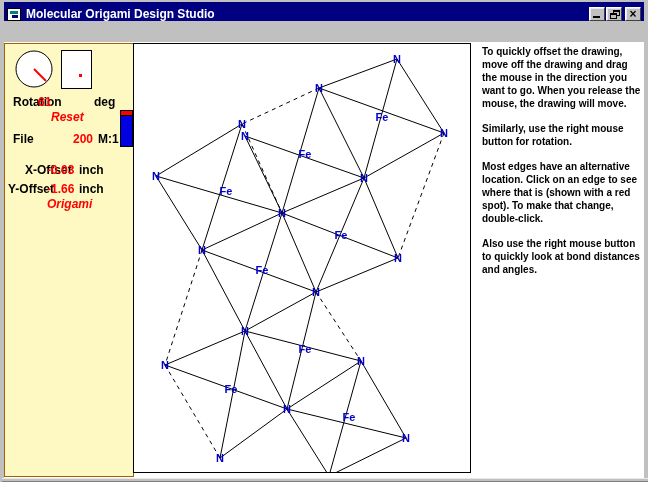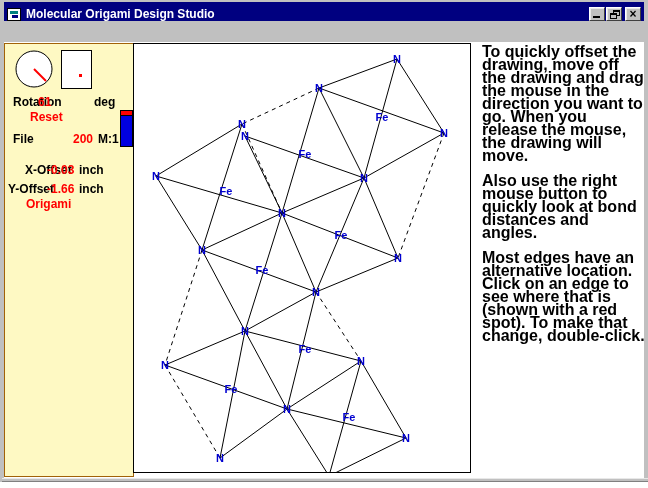--- a/index.html
+++ b/index.html
@@ -32,35 +32,35 @@
   .menu-item { display:inline-block; font-size:14px; color:#701a75; padding:2px 6px 2px 1px; margin-right:8px;margin-top:45px; }
   .menu-item::first-letter { text-decoration:underline; }
 
   
   .content { position:absolute; left:2px; top:42px; right:2px; bottom:4px; background:#ffffff; }
 
   .left-panel { position:absolute; left:0px; top:1px; width:130px; height:434px;
                 border:1px solid #a16207; background:#fef9c3; }
   .lp { position:absolute; font-size:12px; font-weight:bold; color:#000; white-space:nowrap; }
   .red { color:#ff0000; }
-  .red-italic { color:#ff0000; font-weight:bold; }
+  .red-italic { color:#ff0000; font-style:italic; font-weight:bold;margin-left:21px; }
 
   .dial { position:absolute; left:9px; top:5px; }
   .offset-box { position:absolute; left:56px; top:6px; width:31px; height:39px; border:1px solid #000; background:#fff; }
   .offset-dot { position:absolute; left:17px; top:23px; width:3px; height:3px; background:#ff0000; }
 
   .scale-slider { position:absolute; left:115px; top:66px; width:13px; height:37px; border:1px solid #000; background:#0000e0; }
   .scale-slider .top-seg { position:absolute; left:0; top:0; width:100%; height:5px; background:#ff0000; border-bottom:1px solid #000; }
 
   .canvas-box { position:absolute; left:129px; top:1px; width:338px; height:430px;
                 border:1px solid #000000; background:#ffffff; overflow:hidden; }
   .canvas-box svg { display:block; }
 
   .help-panel { position:absolute; left:478px; top:3px; width:163px;
-                font-size:16px; font-weight:bold; line-height:13px; color:#000; }
+                font-size:10px; font-weight:bold; line-height:13px; color:#000; }
   .help-para { margin-bottom:12px; }
 
   .bottom-strip { position:absolute; left:0; top:478px; width:648px; height:4px; background:#c0c0c0;
                   border-top:1px solid #e8e8e8; border-bottom:1px solid #808080; }
 </style>
 </head>
 <body>
 
 <div class="stage">
   <div class="window">
@@ -192,20 +192,21 @@
             <text x="339" y="235" fill="#0000d0" font-size="11" font-weight="bold" font-family="&quot;Liberation Sans&quot;, sans-serif" text-anchor="middle" dominant-baseline="central">Fe</text>
             <text x="260" y="270" fill="#0000d0" font-size="11" font-weight="bold" font-family="&quot;Liberation Sans&quot;, sans-serif" text-anchor="middle" dominant-baseline="central">Fe</text>
             <text x="303" y="349" fill="#0000d0" font-size="11" font-weight="bold" font-family="&quot;Liberation Sans&quot;, sans-serif" text-anchor="middle" dominant-baseline="central">Fe</text>
             <text x="229" y="389" fill="#0000d0" font-size="11" font-weight="bold" font-family="&quot;Liberation Sans&quot;, sans-serif" text-anchor="middle" dominant-baseline="central">Fe</text>
             <text x="347" y="417" fill="#0000d0" font-size="11" font-weight="bold" font-family="&quot;Liberation Sans&quot;, sans-serif" text-anchor="middle" dominant-baseline="central">Fe</text>
           </svg>
       </div>
 
       <div class="help-panel" id="helppanel">
           <div class="help-para">To quickly offset the drawing, move off the drawing and drag the mouse in the direction you want to go. When you release the mouse, the drawing will move.</div>
+          <div class="help-para">Similarly, use the right mouse button for rotation.</div>
+          <div class="help-para">Most edges have an alternative location. Click on an edge to see where that is (shown with a red spot). To make that change, double-click.</div>
           <div class="help-para">Also use the right mouse button to quickly look at bond distances and angles.</div>
-          <div class="help-para">Most edges have an alternative location. Click on an edge to see where that is (shown with a red spot). To make that change, double-click.</div>
         </div>
     </div>
 
     <div class="bottom-strip"></div>
   </div>
 </div>
 
 </body></html>

